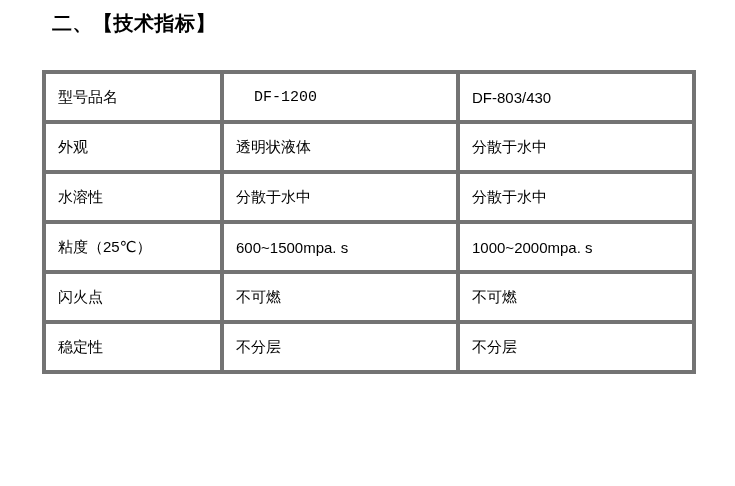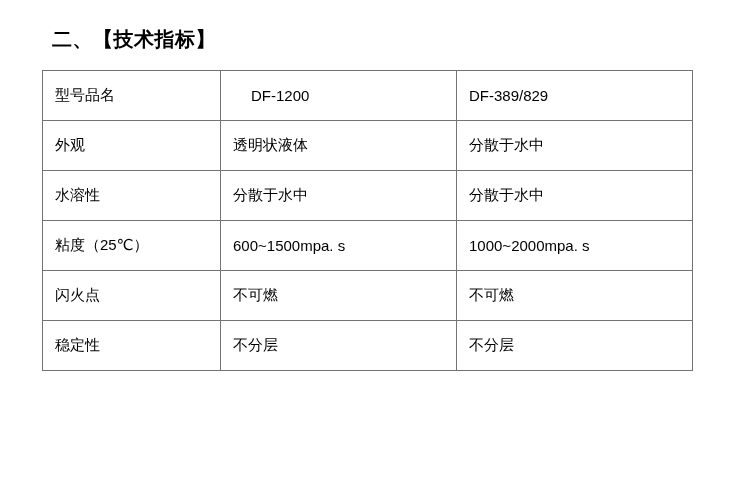--- a/index.html
+++ b/index.html
@@ -16,71 +16,72 @@
   }
   .page {
     position: relative;
     width: 735px;
     height: 486px;
     box-sizing: border-box;
   }
   .heading {
     position: absolute;
     left: 52px;
-    top: 26px;
+    top: 10px;
     font-size: 20px;
     font-weight: bold;
     letter-spacing: 0.5px;
     white-space: nowrap;
   }
   .spec-table {
     position: absolute;
     left: 42px;
     top: 70px;
     width: 650px;
     border-collapse: collapse;
     table-layout: fixed;
   }
   .spec-table td {
-    border: 1px solid #737373;
+    border: 4px solid #737373;
     height: 50px;
     padding: 0 12px;
     font-size: 15px;
     vertical-align: middle;
     box-sizing: border-box;
   }
   .col-label {
     width: 178px;
   }
   .col-val {
     width: 236px;
   }
   .cell-label {
     font-size: 15.5px;
   }
   .cell-val {
     font-size: 15px;
   }
   .indent-val {
     padding-left: 30px !important;
+    font-family: Liberation Mono, monospace;
   }
 </style>
 </head>
 <body>
 
 <div class="page">
 
   <div class="heading">二、【技术指标】</div>
 
   <table class="spec-table">
     <tbody>
       <tr>
         <td class="col-label cell-label">型号品名</td>
         <td class="col-val cell-val indent-val">DF-1200</td>
-        <td class="col-val cell-val">DF-389/829</td>
+        <td class="col-val cell-val">DF-803/430</td>
       </tr>
       <tr>
         <td class="col-label cell-label">外观</td>
         <td class="col-val cell-val">透明状液体</td>
         <td class="col-val cell-val">分散于水中</td>
       </tr>
       <tr>
         <td class="col-label cell-label">水溶性</td>
         <td class="col-val cell-val">分散于水中</td>
         <td class="col-val cell-val">分散于水中</td>

